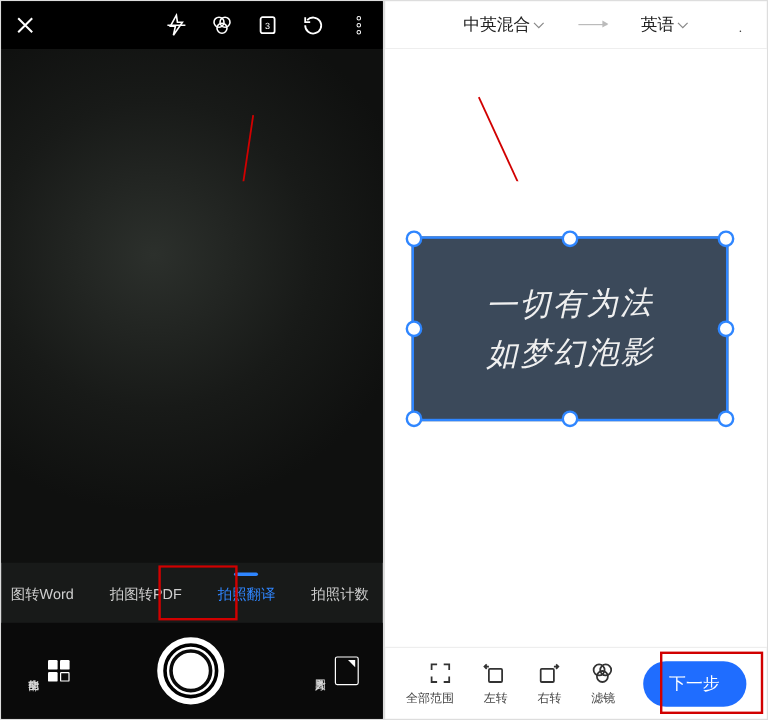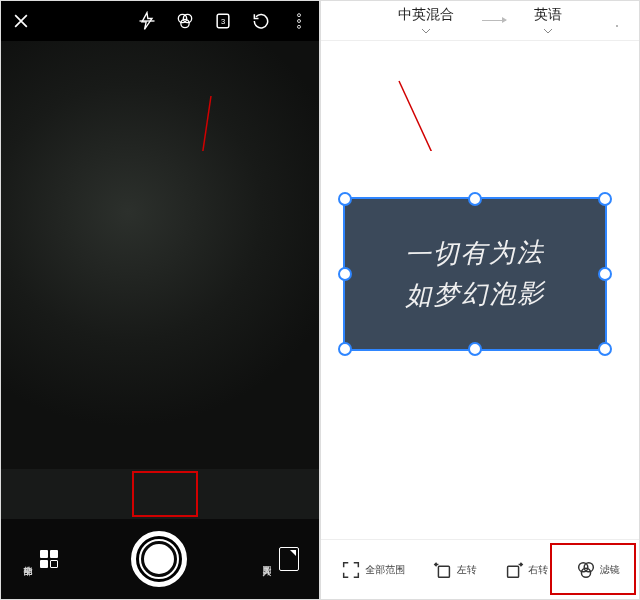--- a/index.html
+++ b/index.html
@@ -27,29 +27,29 @@
   .side-btn-h { display: flex; flex-direction: row; align-items: center; gap: 6px; font-size: 9px; color: #ddd; }
   .grid-icon { display: grid; grid-template-columns: 8px 8px; grid-template-rows: 8px 8px; gap: 2px; }
   .grid-icon span { background: #fff; border-radius: 1px; }
   .grid-icon span:nth-child(4){ background:none; border:1px solid #fff; border-radius:1px; }
   .import-icon { width: 20px; height: 24px; border: 1.5px solid #fff; border-radius: 2px; position: relative; }
   .import-icon::after { content: ""; position: absolute; right: 2px; top: 2px; width: 0; height: 0; border-left: 6px solid transparent; border-top: 6px solid #fff; }
 
   
   .right-topbar { height: 40px; display: flex; align-items: center; justify-content: space-between; padding: 0 12px; border-bottom: 1px solid #eee; }
   .lang-group { display: flex; align-items: center; gap: 28px; font-size: 14px; color: #222; }
-  .lang-item { display: flex; align-items: center; gap: 2px; flex-direction: column; }
+  .lang-item { display: flex; align-items: center; gap: 2px; }
   .lang-arrow { width: 24px; height: 1px; background: #bbb; position: relative; }
   .lang-arrow::after { content: ""; position: absolute; right: -1px; top: -3px; width: 0; height: 0; border-left: 5px solid #bbb; border-top: 3.5px solid transparent; border-bottom: 3.5px solid transparent; }
   .right-body { position: absolute; top: 40px; left: 0; right: 0; bottom: 60px; background: #fff; }
   .crop-box { position: absolute; left: 22px; top: 156px; width: 264px; height: 154px; background: #3b495a; border: 2px solid #2f86ff; }
   .crop-handle { position: absolute; width: 14px; height: 14px; background: #fff; border: 2px solid #2f86ff; border-radius: 50%; transform: translate(-50%, -50%); }
   .script-text { position:absolute; inset:0; display:flex; flex-direction:column; align-items:center; justify-content:center; gap:6px; color:#f0f0f0; font-family: "Brush Script MT","STKaiti","KaiTi",cursive; font-size:26px; font-style:italic; letter-spacing:2px; white-space:nowrap; transform: rotate(-1deg); }
   .right-bottombar { position: absolute; left: 0; right: 0; bottom: 0; height: 60px; border-top: 1px solid #eee; display: flex; align-items: center; justify-content: space-around; padding: 0 6px; }
-  .bottom-tool { display: flex; flex-direction: row; align-items: center; gap: 3px; font-size: 10px; color: #444; }
+  .bottom-tool { display: flex; flex-direction: column; align-items: flex-end; gap: 3px; font-size: 10px; color: #444; }
   .bottom-tool .icon { width: 22px; height: 22px; }
   .bottom-tool .icon svg { stroke: #333; }
   .next-btn { background: #1f6dff; color: #fff; border-radius: 22px; padding: 10px 22px; font-size: 14px; }
   .next-highlight-box { position: absolute; border: 2px solid #d10000; pointer-events: none; }
 
   .arrow-overlay { position: absolute; inset: 0; pointer-events: none; }
 </style>
 </head>
 <body>
 
@@ -103,20 +103,27 @@
     <svg class="arrow-overlay">
       <defs>
           <marker id="ahL" markerWidth="10" markerHeight="10" refX="6" refY="3" orient="auto">
             <path d="M0,0 L7,3 L0,6 Z" fill="#d10000"></path>
           </marker>
         </defs>
       <line x1="210" y1="95" x2="162" y2="420" stroke="#d10000" stroke-width="1.5" marker-end="url(#ahL)"></line>
     </svg>
 
     <div class="mode-strip">
+      <div class="mode-track">
+        <div class="mode-item">图转Word</div>
+        <div class="mode-item">拍图转PDF</div>
+        <div class="mode-item active">拍照翻译</div>
+        <div class="mode-item">拍照计数</div>
+
+      </div>
       <div class="mode-highlight-box" style="left:131px; top:0px; width:66px; height:46px;"></div>
     </div>
 
     <div class="left-bottombar">
       <div class="side-btn-h">
         <span style="writing-mode:vertical-rl;">全部功能</span>
         <div class="grid-icon">
             <span></span>
             <span></span>
             <span></span>
@@ -218,17 +225,20 @@
       <div class="bottom-tool">
         <div class="icon">
             <svg viewBox="0 0 24 24" stroke-width="1.6">
               <circle cx="9" cy="9" r="5"></circle>
               <circle cx="15" cy="9" r="5"></circle>
               <circle cx="12" cy="15" r="5"></circle>
             </svg>
           </div>
         <span>滤镜</span>
       </div>
+      <div class="next-btn">
+        <span>下一步</span>
+      </div>
     </div>
     <div class="next-highlight-box" style="right:3px; bottom:4px; width:86px; height:52px;"></div>
   </div>
 
 </div>
 
 </body></html>

